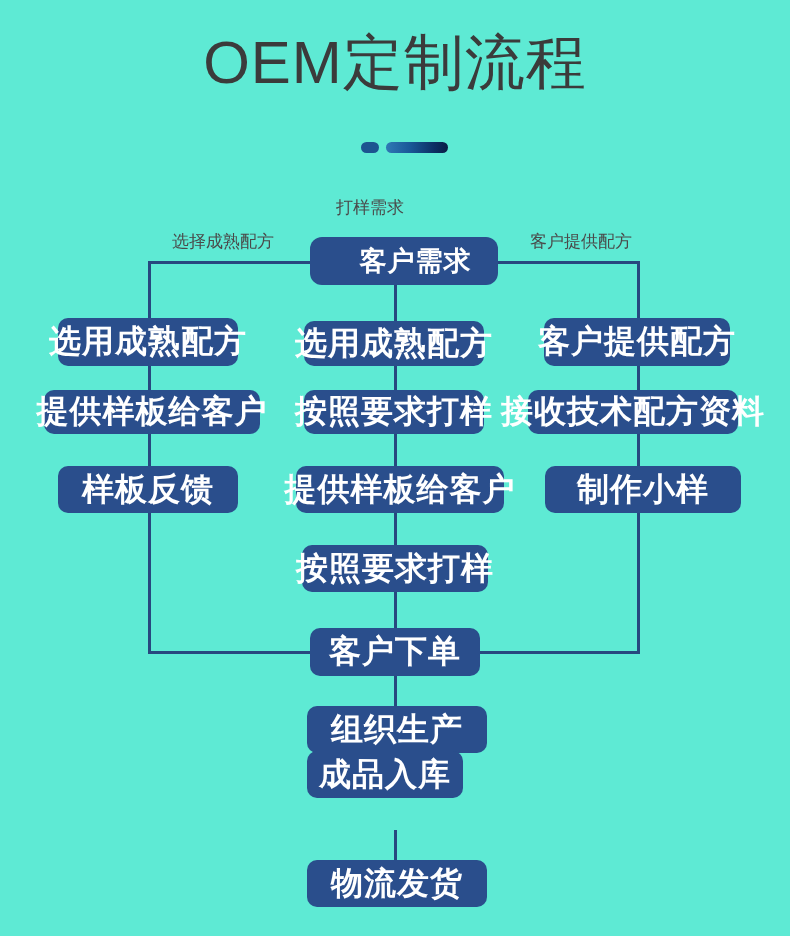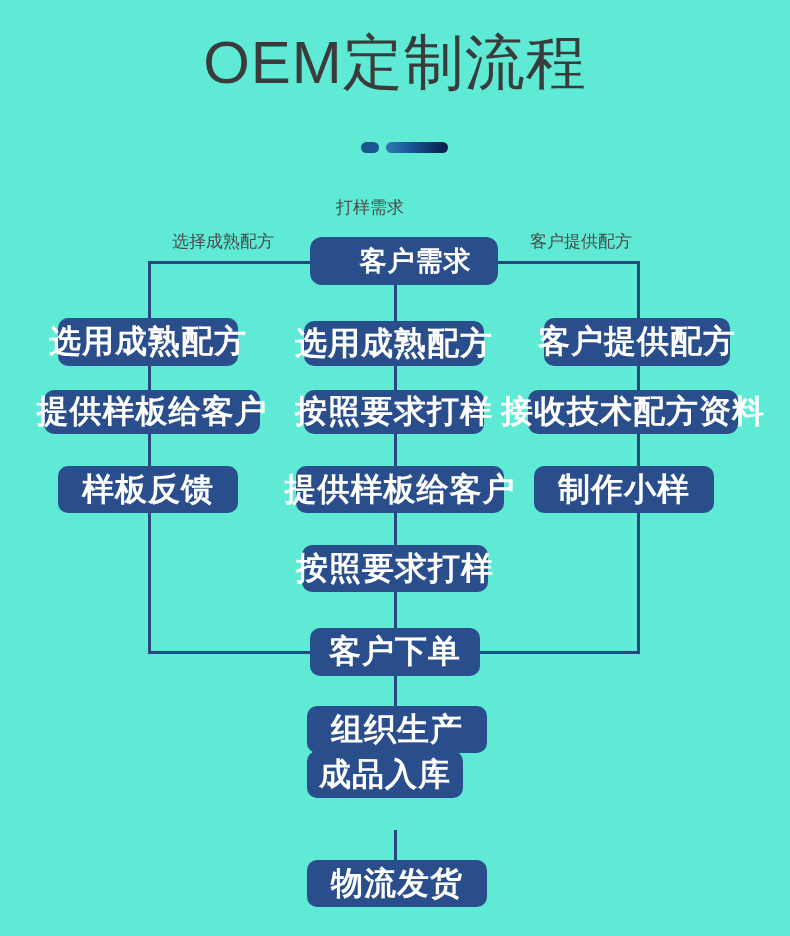--- a/index.html
+++ b/index.html
@@ -148,20 +148,20 @@
   <div class="node" style="left:44px; top:390px; width:216px; height:44px;">提供样板给客户</div>
   <div class="node" style="left:58px; top:466px; width:180px; height:47px;">样板反馈</div>
 
   <div class="node" style="left:304px; top:321px; width:180px; height:45px;">选用成熟配方</div>
   <div class="node" style="left:304px; top:390px; width:180px; height:44px;">按照要求打样</div>
   <div class="node" style="left:296px; top:466px; width:208px; height:47px;">提供样板给客户</div>
   <div class="node" style="left:302px; top:545px; width:186px; height:47px;">按照要求打样</div>
 
   <div class="node" style="left:544px; top:318px; width:186px; height:48px;">客户提供配方</div>
   <div class="node" style="left:528px; top:390px; width:210px; height:44px;">接收技术配方资料</div>
-  <div class="node" style="left:534px; top:466px; width:180px; height:47px;">制作小样</div>
+  <div class="node" style="left:545px; top:466px; width:196px; height:47px;">制作小样</div>
 
   <div class="node" style="left:310px; top:628px; width:170px; height:48px;">客户下单</div>
   <div class="node" style="left:307px; top:706px; width:180px; height:47px;">组织生产</div>
   <div class="node" style="left:307px; top:751px; width:156px; height:47px;">成品入库</div>
   <div class="node" style="left:307px; top:860px; width:180px; height:47px;">物流发货</div>
 
 </div>
 
 </body></html>

